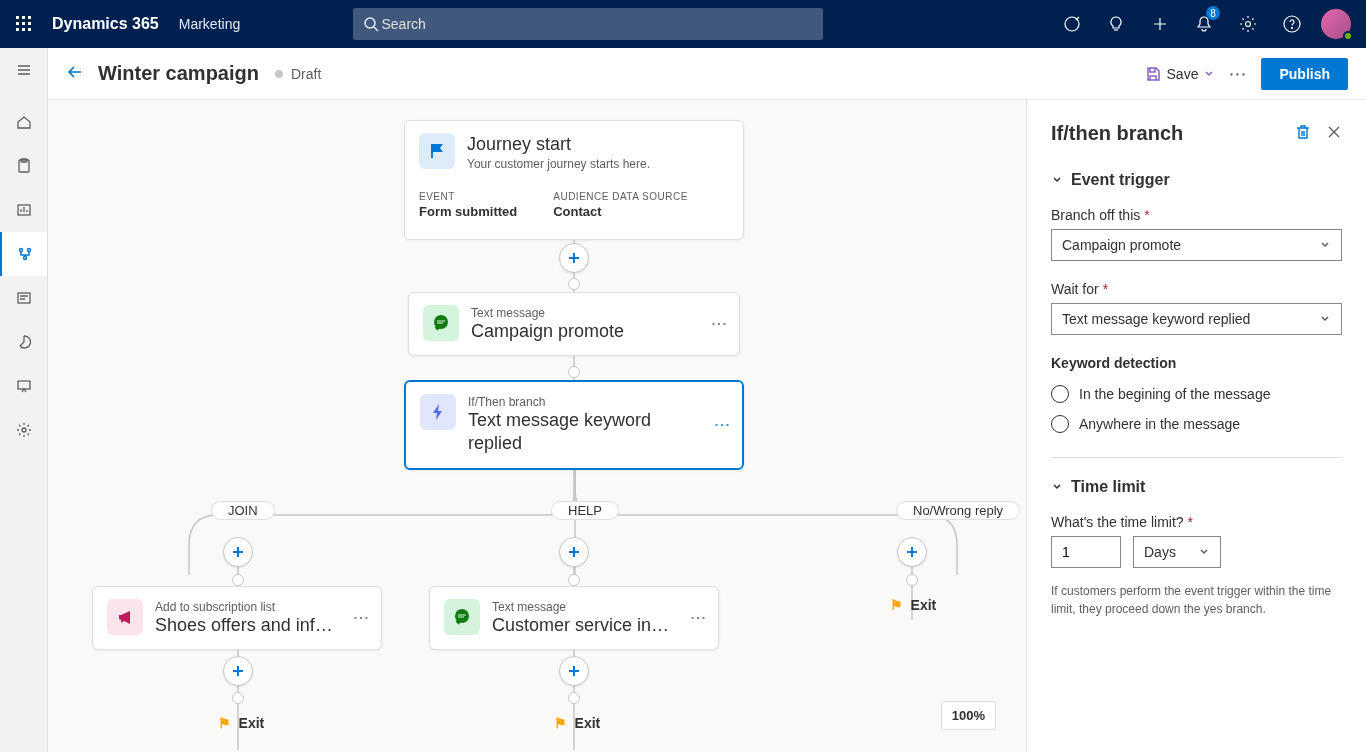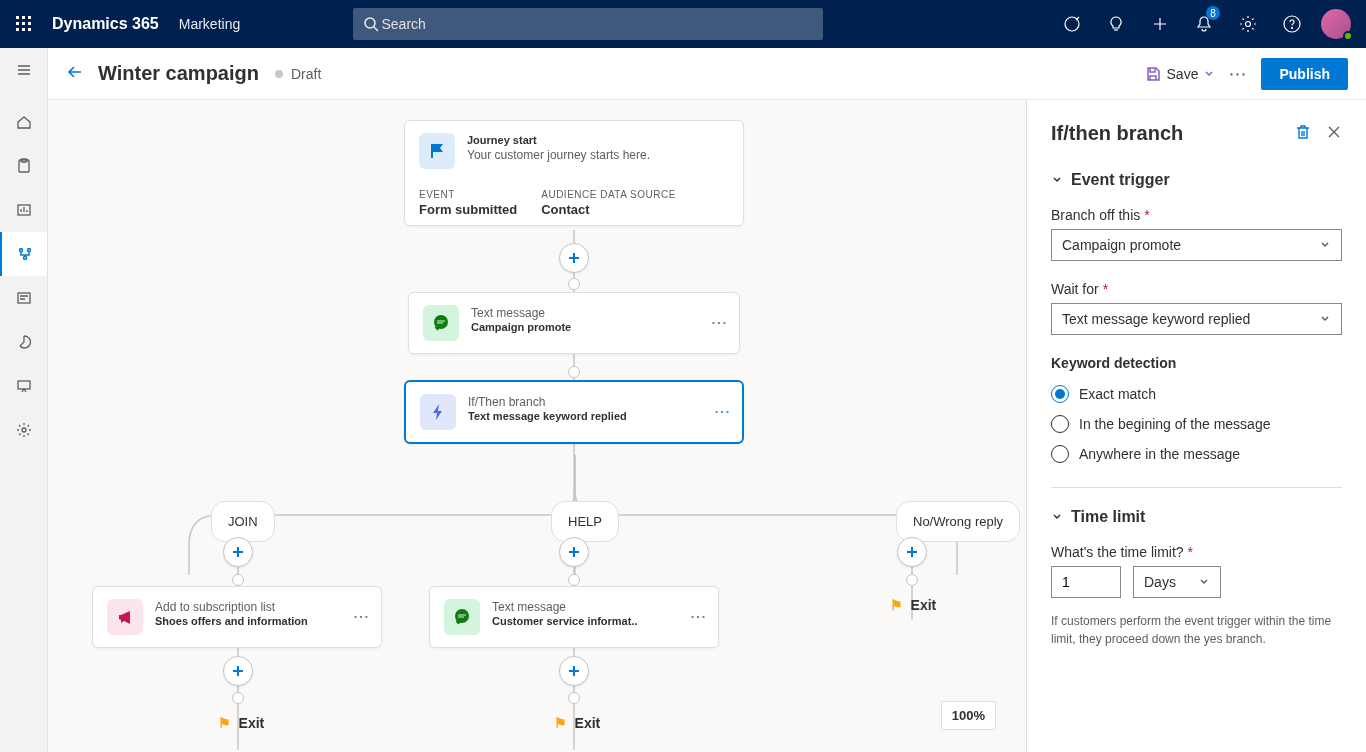--- a/index.html
+++ b/index.html
@@ -37,30 +37,30 @@
 .node-l{width:340px}
 .node-m{width:332px}
 .node-s{width:290px}
 .node.sel{border:2px solid #0078d4}
 .node-inner{padding:12px 14px;display:flex;gap:12px;align-items:flex-start}
 .node-ic{width:36px;height:36px;border-radius:6px;display:flex;align-items:center;justify-content:center;flex-shrink:0}
 .ic-start{background:#deecf9}
 .ic-sms{background:#d4f4dd}
 .ic-branch{background:#e0e7fb}
 .ic-sub{background:#fce4ec}
-.node-title{font-size:11px;font-weight:700;line-height:1.3}
+.node-title{font-size:18px;font-weight:400;line-height:1.3}
 .node-sub{font-size:12px;color:#605e5c;margin-top:1px}
 .node-body{flex:1;min-width:0}
-.node-meta{padding:8px 14px 8px;display:flex;gap:24px}
+.node-meta{padding:8px 14px 20px;display:flex;gap:36px}
 .meta-lbl{font-size:10px;color:#605e5c;letter-spacing:.5px}
 .meta-val{font-size:13px;font-weight:600;margin-top:2px}
 .dots{position:absolute;right:10px;top:50%;transform:translateY(-50%);color:#605e5c;font-size:16px;writing-mode:vertical-rl}
 .add-btn{width:30px;height:30px;border-radius:50%;background:#fff;border:1px solid #c8c6c4;display:flex;align-items:center;justify-content:center;position:absolute;color:#0078d4;box-shadow:0 1px 2px rgba(0,0,0,.1)}
 .end-circle{width:12px;height:12px;border:1px solid #c8c6c4;border-radius:50%;background:#fff;position:absolute}
-.branch-lbl{position:absolute;background:#fff;border:1px solid #e1dfdd;border-radius:14px;padding:12px 16px;font-size:13px}
+.branch-lbl{position:absolute;background:#fff;border:1px solid #e1dfdd;border-radius:14px;padding:1px 16px;font-size:13px}
 .exit-lbl{position:absolute;display:flex;align-items:center;gap:8px;font-size:14px;font-weight:600}
 .flag{color:#fca510}
 .zoom{position:absolute;right:30px;bottom:22px;background:#fff;border:1px solid #e1dfdd;padding:6px 10px;font-size:13px;font-weight:600;border-radius:2px}
 svg.conn{position:absolute;pointer-events:none}
 .panel{width:340px;background:#fff;border-left:1px solid #e1dfdd;padding:22px 24px;overflow:auto}
 .panel-hdr{display:flex;align-items:center;margin-bottom:26px}
 .panel-title{font-size:20px;font-weight:600;flex:1}
 .panel-ic{color:#605e5c;margin-left:14px}
 .sec-hdr{display:flex;align-items:center;gap:8px;font-size:16px;font-weight:600;margin-bottom:18px}
 .fld-lbl{font-size:14px;margin-bottom:6px}
@@ -440,24 +440,20 @@
         <div class="select">
           <span>Text message keyword replied</span>
           <svg class="chev" viewBox="0 0 12 12" fill="none" stroke="#605e5c" stroke-width="1.5">
               <path d="M3 4l3 3 3-3"></path>
             </svg>
         </div>
 
         <div class="fld-lbl" style="font-weight:600;margin-bottom:14px">Keyword detection</div>
         <div class="radio-grp">
           <label class="radio">
-              <span class="rb on"></span>
-              <span>Exact match</span>
-            </label>
-          <label class="radio">
               <span class="rb"></span>
               <span>In the begining of the message</span>
             </label>
           <label class="radio">
               <span class="rb"></span>
               <span>Anywhere in the message</span>
             </label>
         </div>
 
         <hr class="divider">

